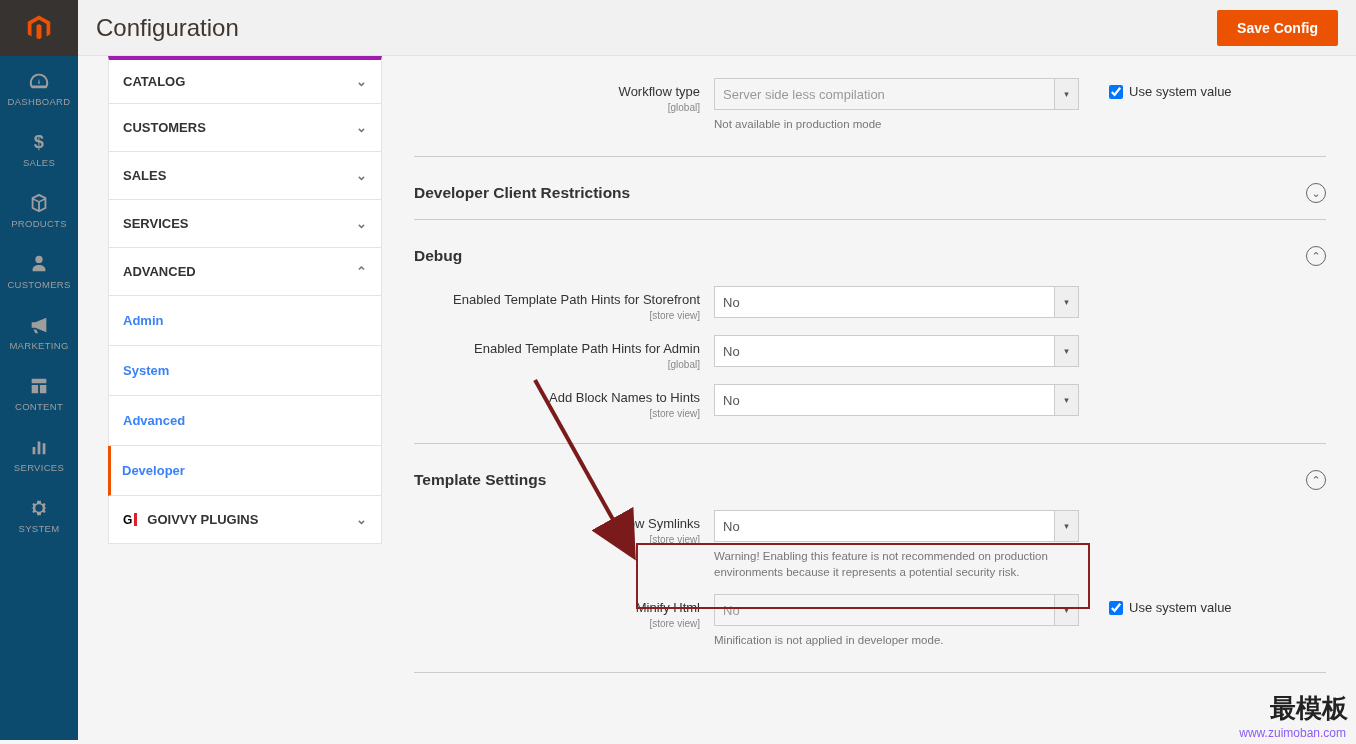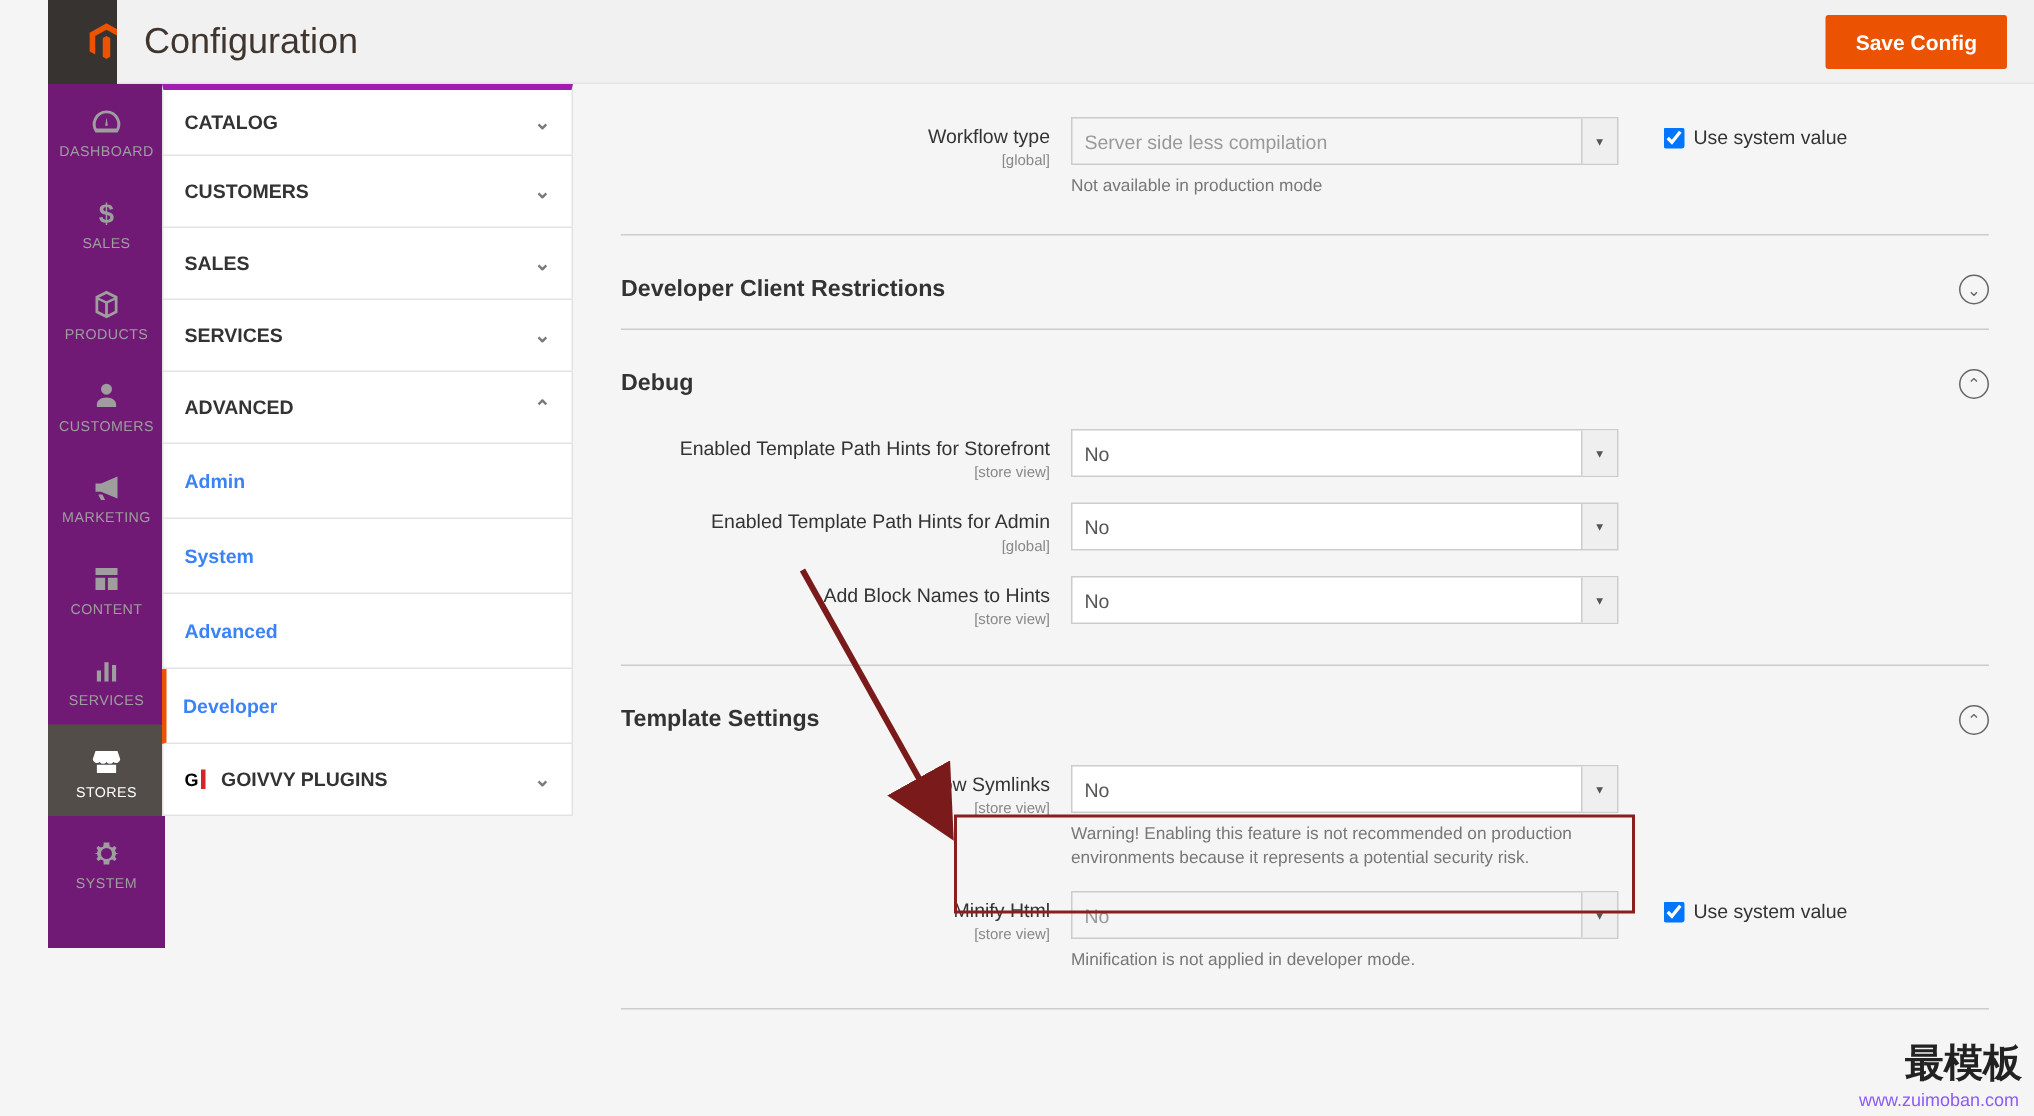--- a/index.html
+++ b/index.html
@@ -1,18 +1,18 @@
 <!DOCTYPE html>
 <html><head>
 <meta charset="utf-8">
 <style>
 * { box-sizing: border-box; margin: 0; padding: 0; font-family: -apple-system, BlinkMacSystemFont, "Segoe UI", Helvetica, Arial, sans-serif; }
 body { background: #f5f5f5; width: 1356px; height: 744px; overflow: hidden; }
 
-.leftbar { position: absolute; left: 0; top: 0; width: 78px; height: 632px; background: #701a75; color: #9e9e9e; display: flex; flex-direction: column; margin-left: 32px; }
+.leftbar { position: absolute; left: 0; top: 0; width: 78px; height: 740px; background: #0c4a6e; color: #9e9e9e; display: flex; flex-direction: column; }
 .logo-slot { height: 56px; display: flex; align-items: center; justify-content: center; background: #373330; }
 .nav-item { display: flex; flex-direction: column; align-items: center; justify-content: center; padding: 14px 0 10px; font-size: 9.5px; letter-spacing: 0.3px; gap: 4px; cursor: pointer; }
 .nav-item.active { background: #524d49; color: #fff; }
 .nav-item.twolines { font-size: 9px; line-height: 1.2; text-align: center; padding: 10px 2px; }
 .nav-icon { width: 22px; height: 22px; display: inline-block; }
 
 .topbar { position: absolute; left: 78px; top: 0; right: 0; height: 56px; background: #f1f1f1; display: flex; align-items: center; padding: 0 18px; border-bottom: 1px solid #e3e3e3; }
 .page-title { font-size: 24px; font-weight: 300; color: #41362f; }
 .save-btn { margin-left: auto; background: #eb5202; color: #fff; font-size: 14px; font-weight: 600; border: none; padding: 10px 20px; border-radius: 2px; cursor: pointer; }
 
@@ -97,26 +97,20 @@
         <path fill="currentColor" d="M4 4h16v5H4zm0 7h7v9H4zm9 0h7v9h-7z"></path>
       </svg>
     <span>CONTENT</span>
   </div>
   <div class="nav-item">
     <svg class="nav-icon" viewBox="0 0 24 24">
         <path fill="currentColor" d="M5 12h3v8H5zm5.5-6h3v14h-3zM16 8h3v12h-3z"></path>
       </svg>
     <span>SERVICES</span>
   </div>
-  <div class="nav-item active">
-    <svg class="nav-icon" viewBox="0 0 24 24">
-        <path fill="currentColor" d="M4 4h16l2 6a3 3 0 0 1-5 2 3 3 0 0 1-5 0 3 3 0 0 1-5 0 3 3 0 0 1-5-2zm1 10h14v6H5z"></path>
-      </svg>
-    <span>STORES</span>
-  </div>
   <div class="nav-item">
     <svg class="nav-icon" viewBox="0 0 24 24">
         <path fill="currentColor" d="M12 8a4 4 0 1 1 0 8 4 4 0 0 1 0-8zm9 4-2-.4-.8-1.9 1.1-1.7-1.4-1.4-1.7 1.1-1.9-.8L14 4h-4l-.3 2.9-1.9.8L6.1 6.6 4.7 8l1.1 1.7-.8 1.9L3 12l2 .4.8 1.9-1.1 1.7 1.4 1.4 1.7-1.1 1.9.8L10 20h4l.3-2.9 1.9-.8 1.7 1.1 1.4-1.4-1.1-1.7.8-1.9z"></path>
       </svg>
     <span>SYSTEM</span>
   </div>
 </div>
 
 <div class="topbar">
   <div class="page-title">Configuration</div>

